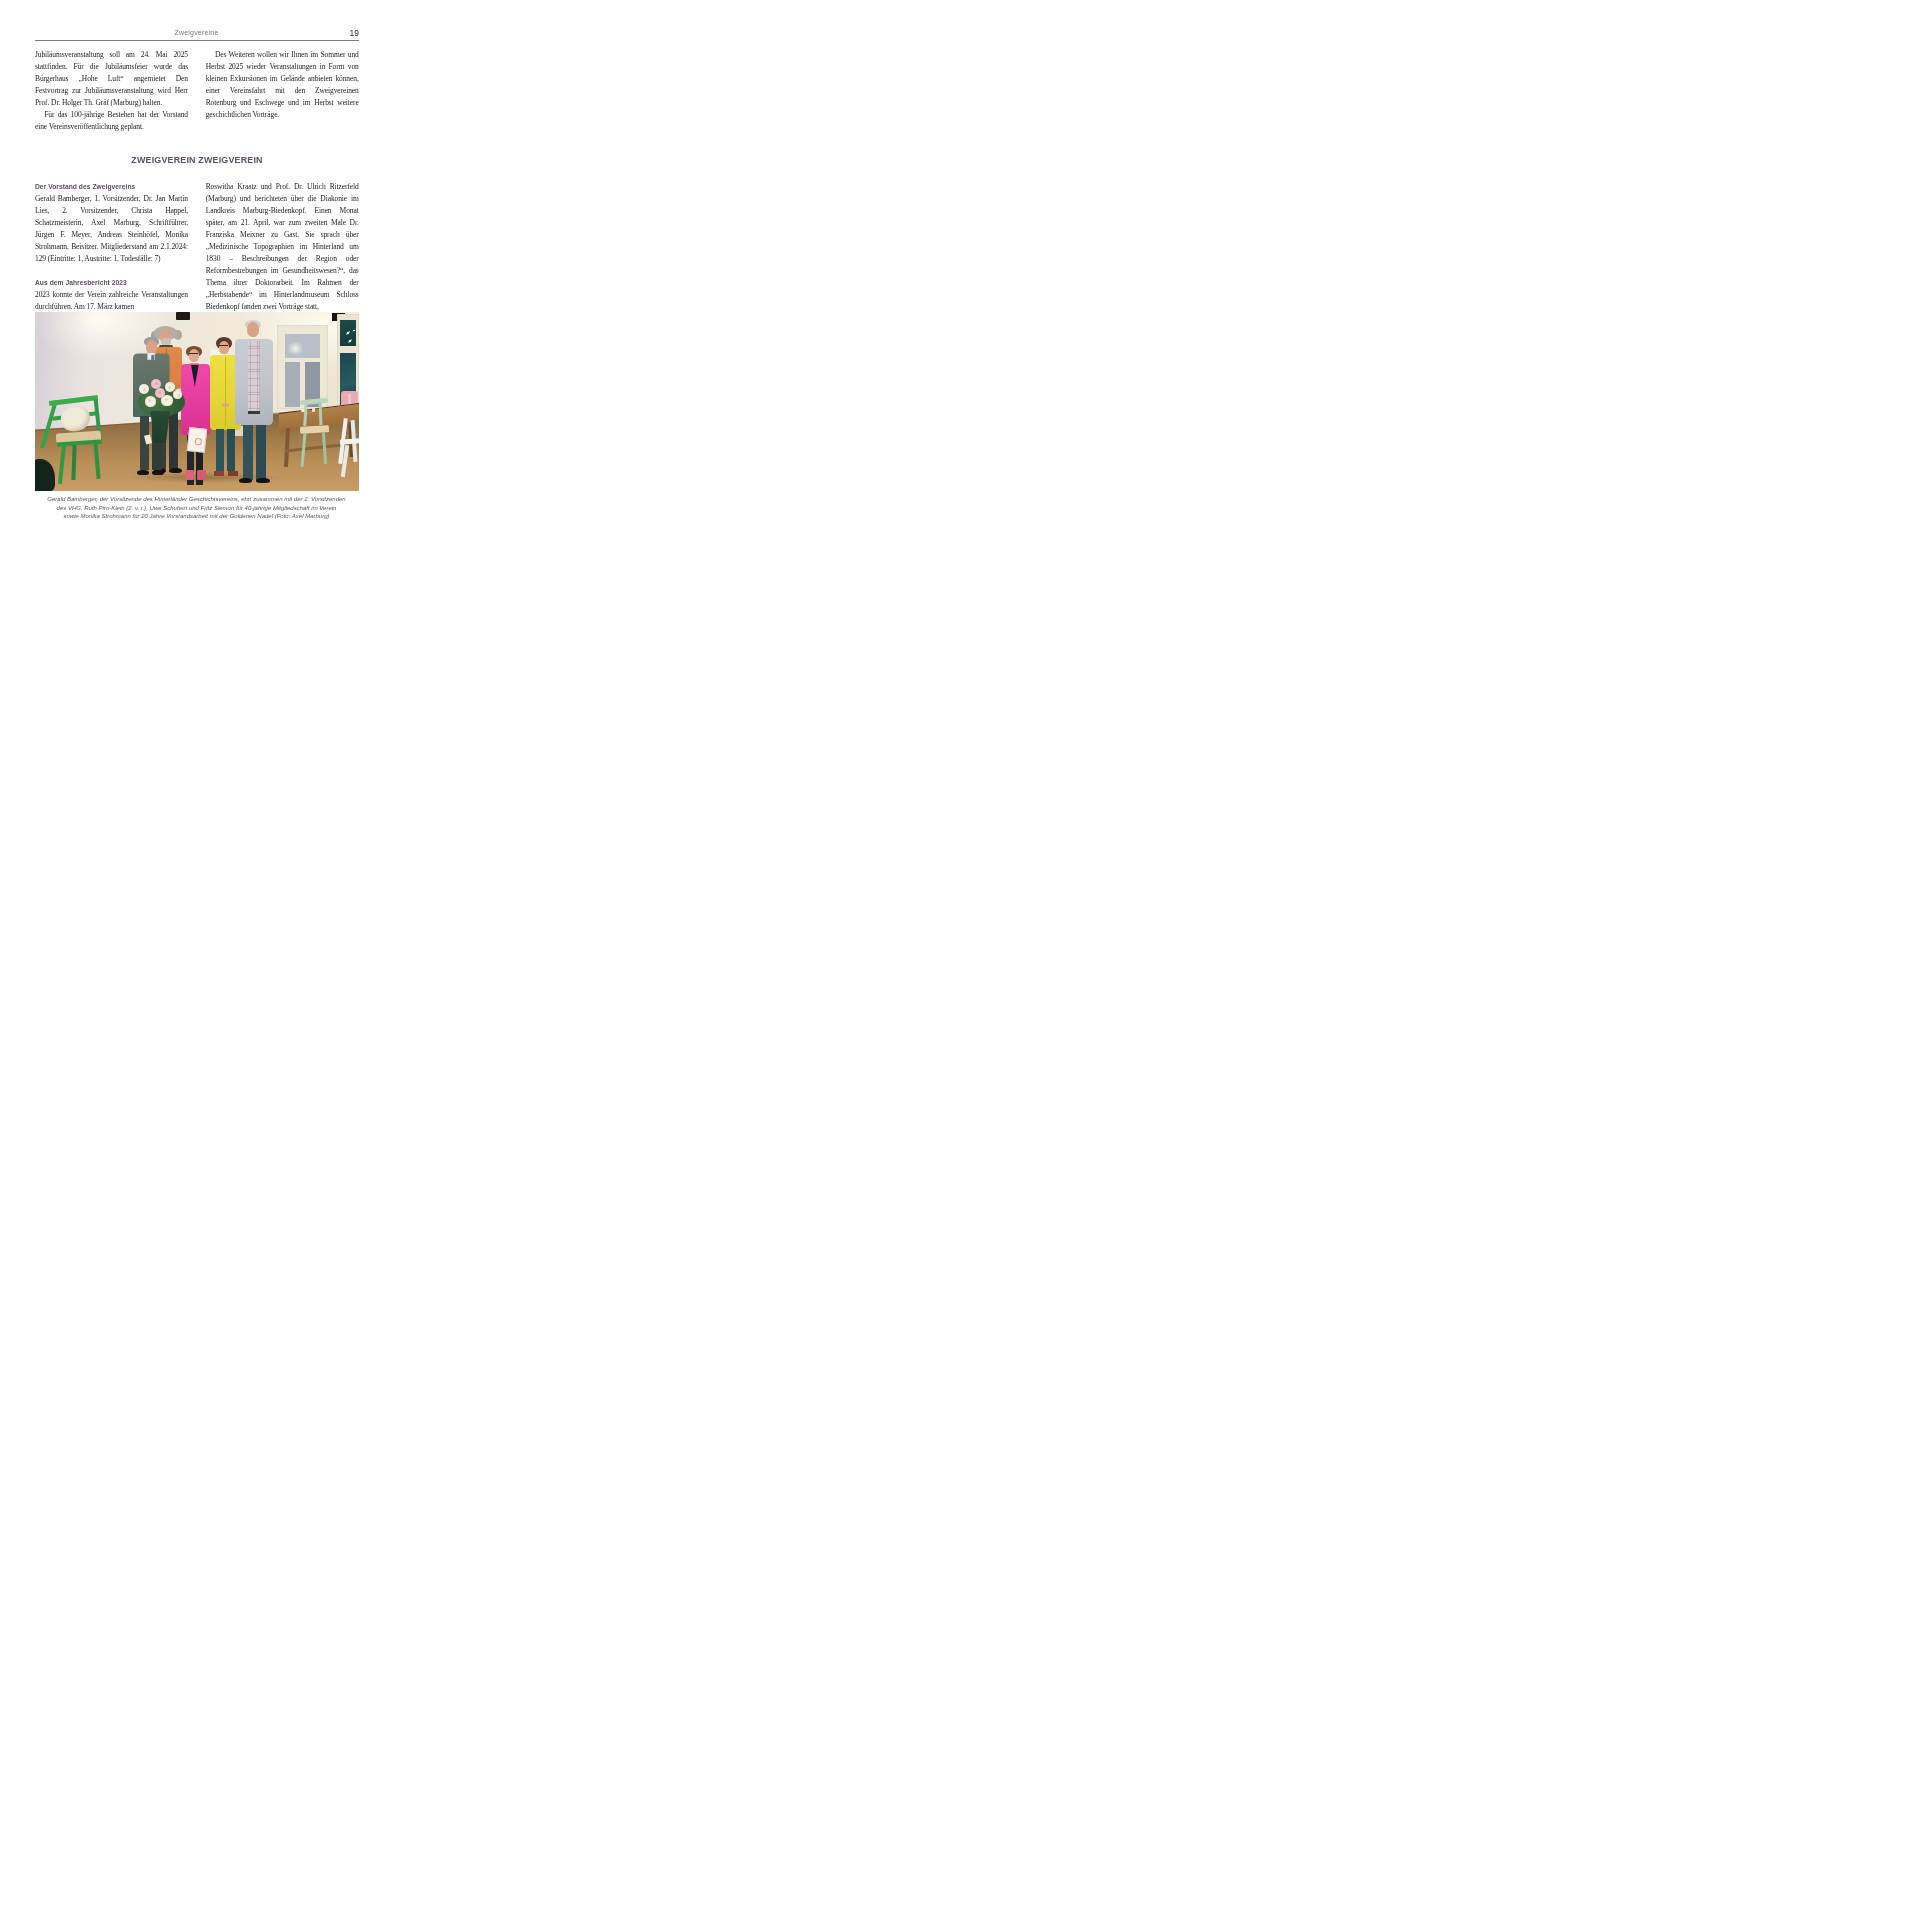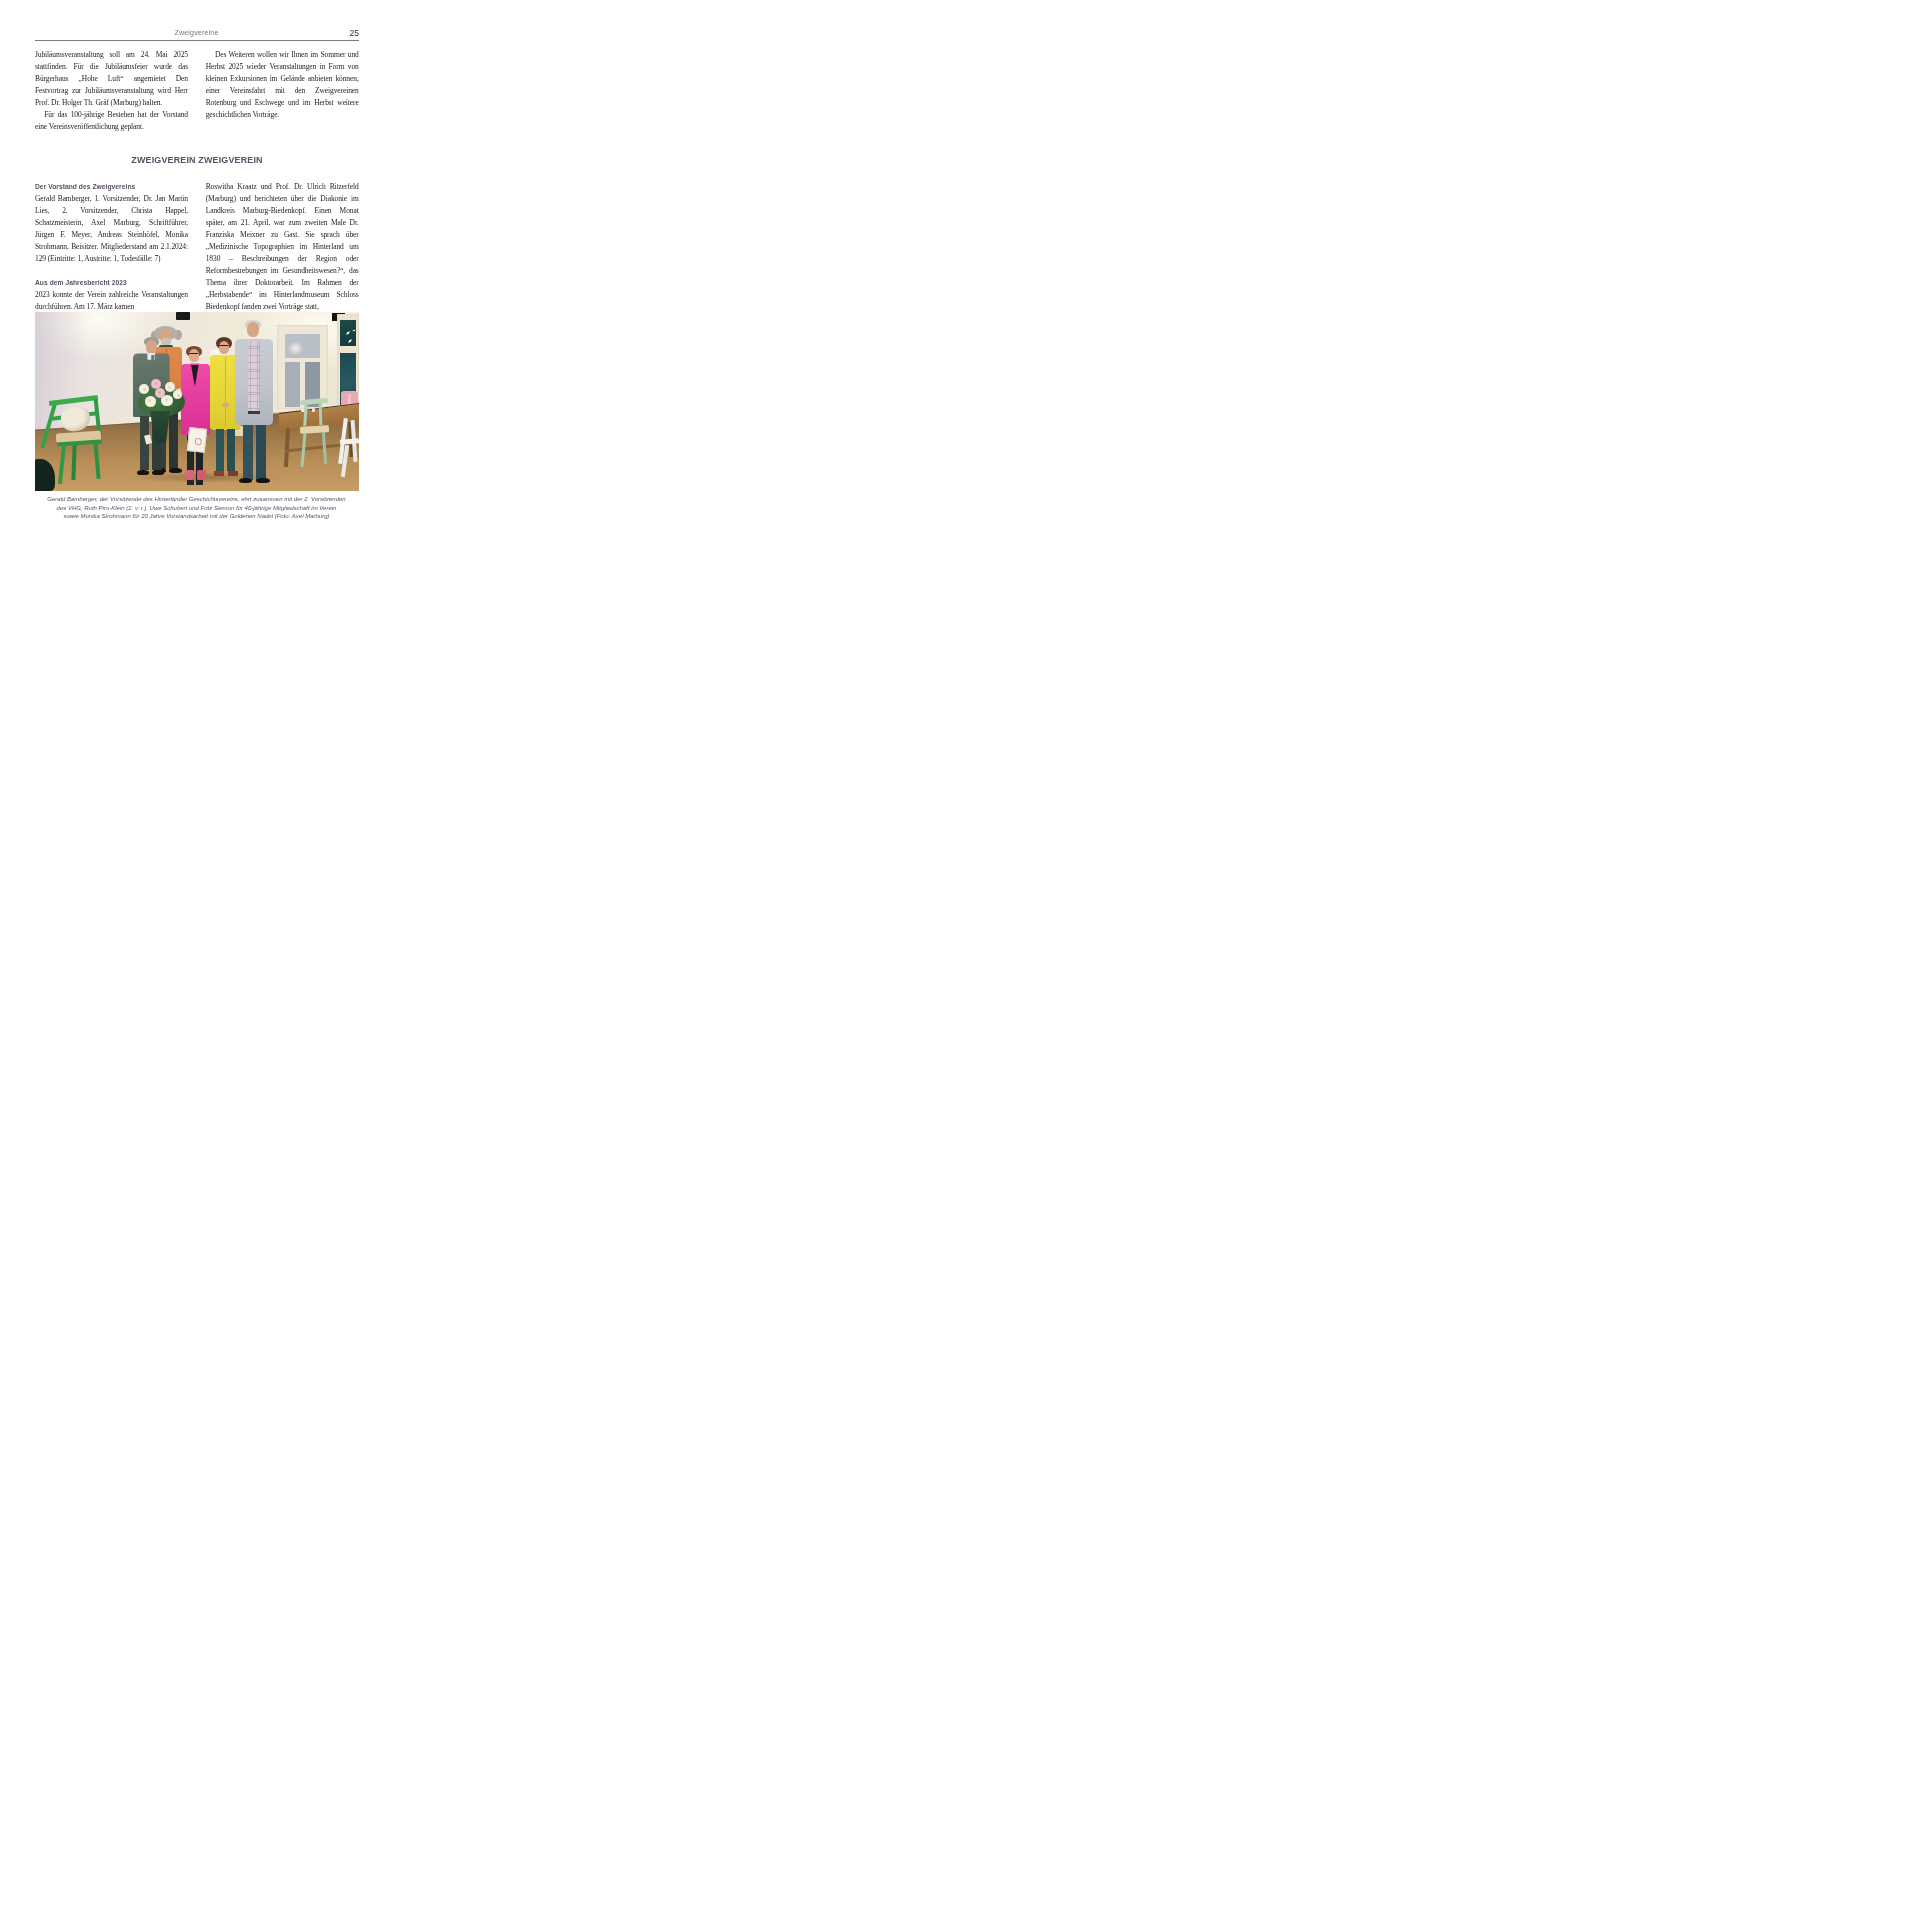--- a/index.html
+++ b/index.html
@@ -218,21 +218,21 @@
     font-family:"Liberation Sans",sans-serif;font-style:italic;font-size:6px;
     line-height:8.5px;color:#5d5166;}
   .caption div{margin:0;}
 </style>
 </head>
 <body>
 
 <div class="page">
 
   <div class="running-head">Zweigvereine</div>
-  <div class="page-number">25</div>
+  <div class="page-number">19</div>
   <div class="head-rule"></div>
 
   <div class="cols intro">
     <div class="col">
       <p class="body-text">Jubiläumsveranstaltung soll am 24. Mai 2025 stattfinden. Für die Jubiläumsfeier wurde das Bürgerhaus „Hohe Luft“ angemietet Den Festvortrag zur Jubiläumsveranstaltung wird Herr Prof. Dr. Holger Th. Gräf (Marburg) halten.</p>
       <p class="body-text indent">Für das 100-jährige Bestehen hat der Vorstand eine Vereinsveröffentlichung geplant.</p>
     </div>
     <div class="col">
       <p class="body-text indent">Des Weiteren wollen wir Ihnen im Sommer und Herbst 2025 wieder Veranstaltungen in Form von kleinen Exkursionen im Gelände anbieten können, einer Vereinsfahrt mit den Zweigvereinen Rotenburg und Eschwege und im Herbst weitere geschichtlichen Vorträge.</p>
     </div>

